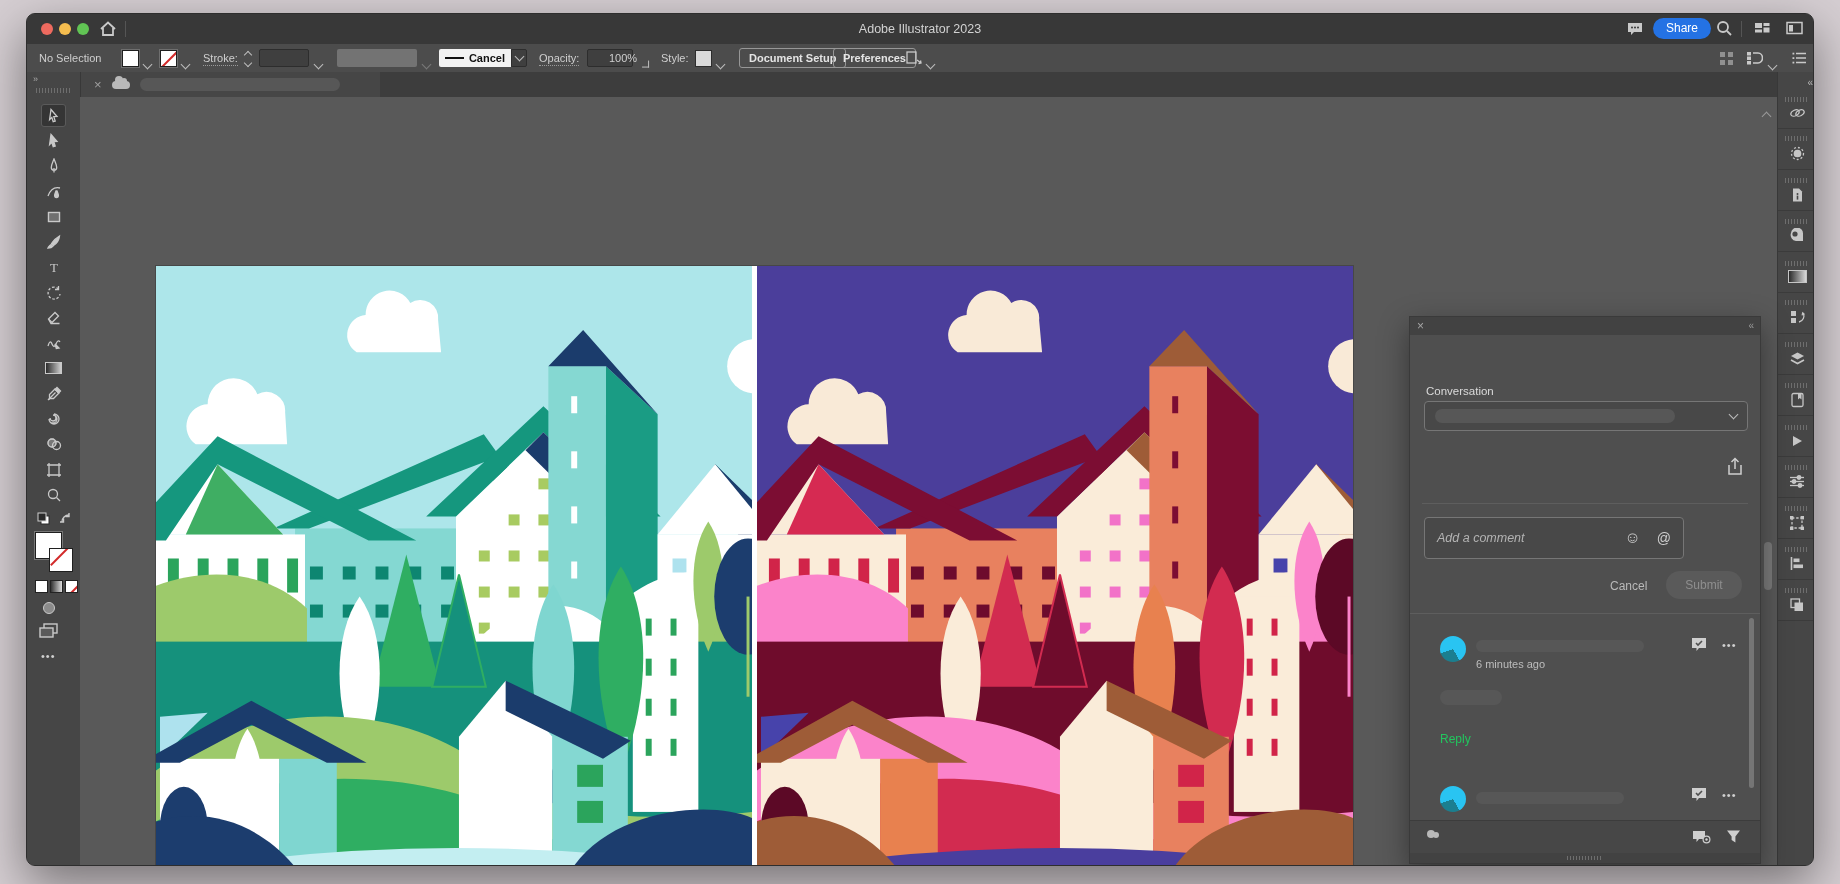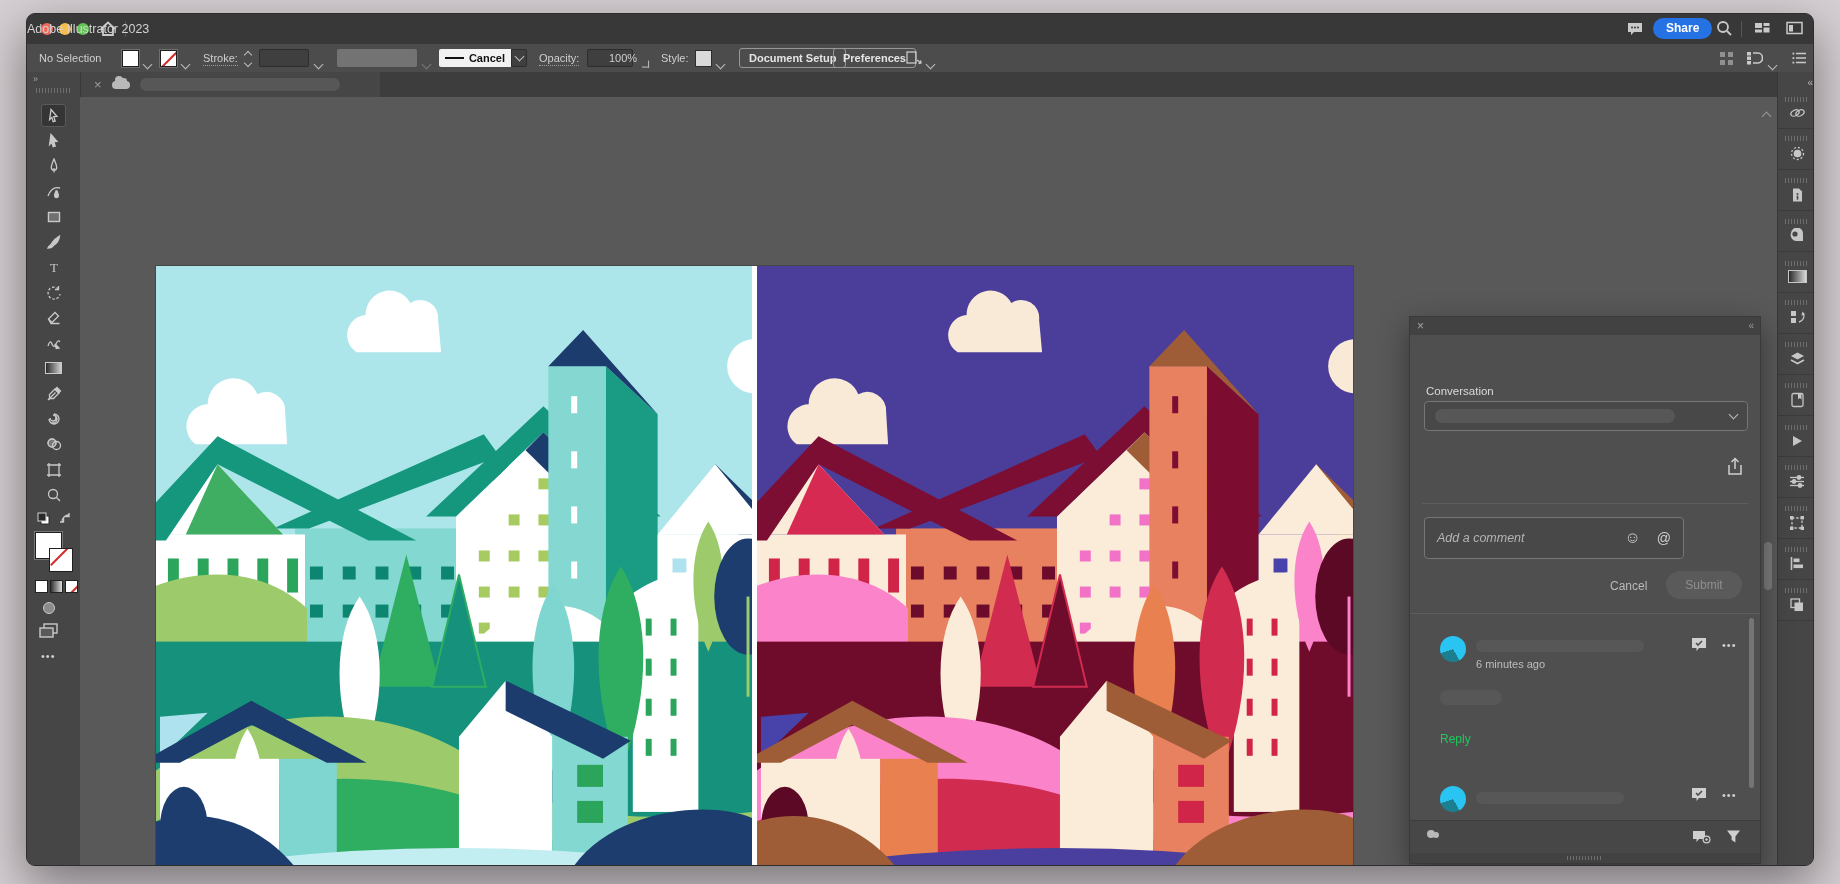--- a/index.html
+++ b/index.html
@@ -6,25 +6,25 @@
     background:#d5ced2;font-family:"Liberation Sans",sans-serif;
     -webkit-font-smoothing:antialiased;}
   .abs{position:absolute;}
   .row{display:flex;align-items:center;}
   #window{position:absolute;left:26px;top:13px;width:1788px;height:853px;
     background:#4c4c4c;border-radius:9px;overflow:hidden;
     box-shadow:0 18px 50px rgba(0,0,0,.45);border:1px solid #2e2e2e;box-sizing:border-box;}
   
   #titlebar{position:absolute;left:0;top:0;right:0;height:30px;background:#383838;border-bottom:1px solid #2c2c2c;}
   .light{width:12px;height:12px;border-radius:50%;position:absolute;top:9px;}
-  #title-text{position:absolute;left:0;right:0;top:0;height:30px;line-height:30px;text-align:left;
+  #title-text{position:absolute;left:0;right:0;top:0;height:30px;line-height:30px;text-align:center;
     color:#d2d2d2;font-size:12.5px;}
   .tb-icon{position:absolute;top:5px;width:20px;height:20px;color:#c9c9c9;}
   .share-pill{position:absolute;top:4px;height:21px;border-radius:11px;background:var(--sharePill,#2472e4);
-    color:#fff;font-size:12px;font-weight:bold;line-height:21px;padding:0 13px;}
+    color:#fff;font-size:12px;font-weight:normal;line-height:21px;padding:0 13px;}
   .vdiv{position:absolute;top:7px;width:1px;height:16px;background:#555;}
   
   #controlbar{position:absolute;left:0;top:30px;right:0;height:28px;background:#4c4c4c;border-bottom:1px solid #353535;}
   .cb-label{color:#cfcfcf;font-size:11px;}
   .dotted{border-bottom:1px dotted #9a9a9a;padding-bottom:1px;}
   .swatch{width:15px;height:15px;background:#fff;border:1px solid #1f1f1f;box-shadow:0 0 0 1px #6f6f6f;}
   .none-slash{position:relative;overflow:hidden;}
   .none-slash:after{content:"";position:absolute;left:-3px;top:6px;width:26px;height:2px;background:#d22a2a;transform:rotate(-45deg);}
   .chev{width:6px;height:6px;border-right:1.4px solid #bdbdbd;border-bottom:1.4px solid #bdbdbd;transform:rotate(45deg);display:inline-block;}
   .well{background:#3f3f3f;border:1px solid #2d2d2d;border-radius:2px;height:18px;box-sizing:border-box;}

